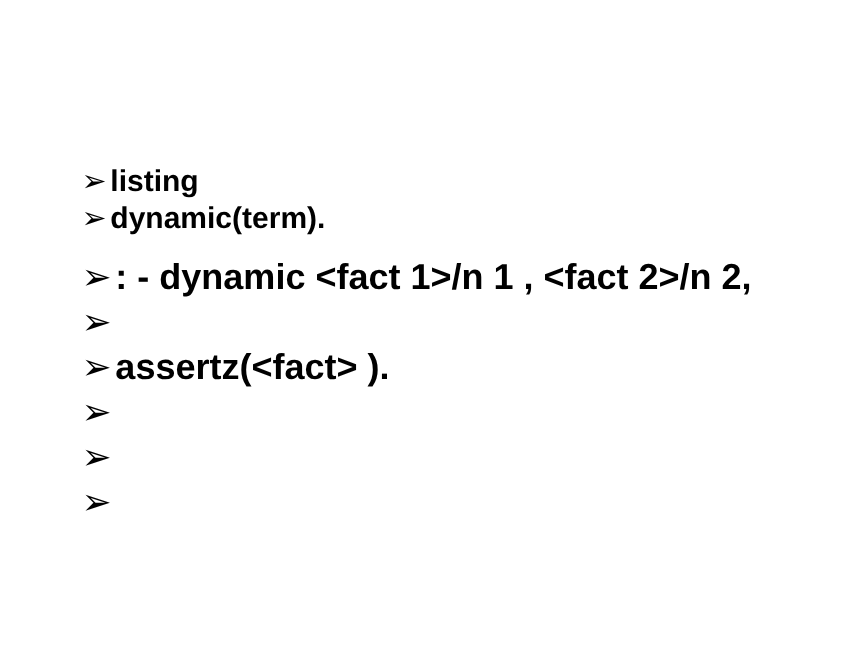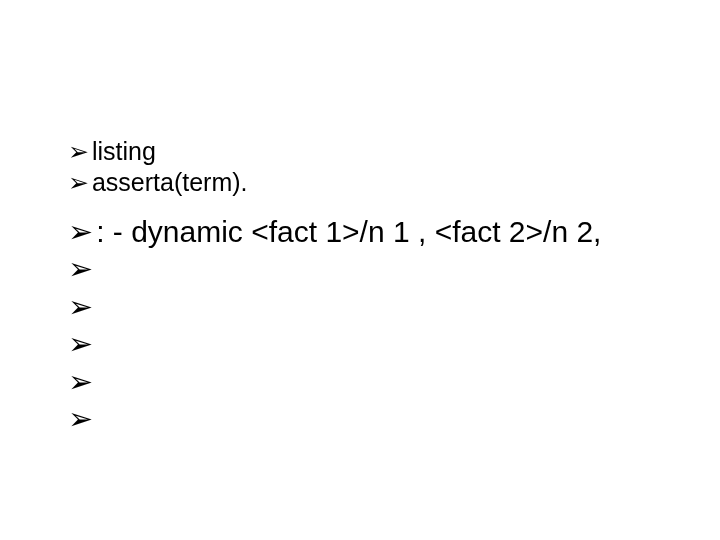--- a/index.html
+++ b/index.html
@@ -35,47 +35,49 @@
       display: flex;
       align-items: baseline;
     }
     .bullet {
       font-family: "Arial", sans-serif;
       margin-right: 3px;
       flex-shrink: 0;
     }
     .text {
       white-space: pre;
+      font-weight: bold;
     }
   </style>
 </head>
 <body>
 
 <div class="content">
   <div class="group1">
     <div class="bullet-line">
       <span class="bullet">➢</span>
       <span class="text">listing</span>
     </div>
     <div class="bullet-line">
       <span class="bullet">➢</span>
-      <span class="text">asserta(term).</span>
+      <span class="text">dynamic(term).</span>
     </div>
   </div>
 
   <div class="group2">
     <div class="bullet-line">
       <span class="bullet">➢</span>
       <span class="text">: - dynamic &lt;fact 1&gt;/n 1 , &lt;fact 2&gt;/n 2,</span>
     </div>
     <div class="bullet-line">
       <span class="bullet">➢</span>
     </div>
     <div class="bullet-line">
       <span class="bullet">➢</span>
+      <span class="text">assertz(&lt;fact&gt; ).</span>
     </div>
     <div class="bullet-line">
       <span class="bullet">➢</span>
     </div>
     <div class="bullet-line">
       <span class="bullet">➢</span>
     </div>
     <div class="bullet-line">
       <span class="bullet">➢</span>
     </div>

